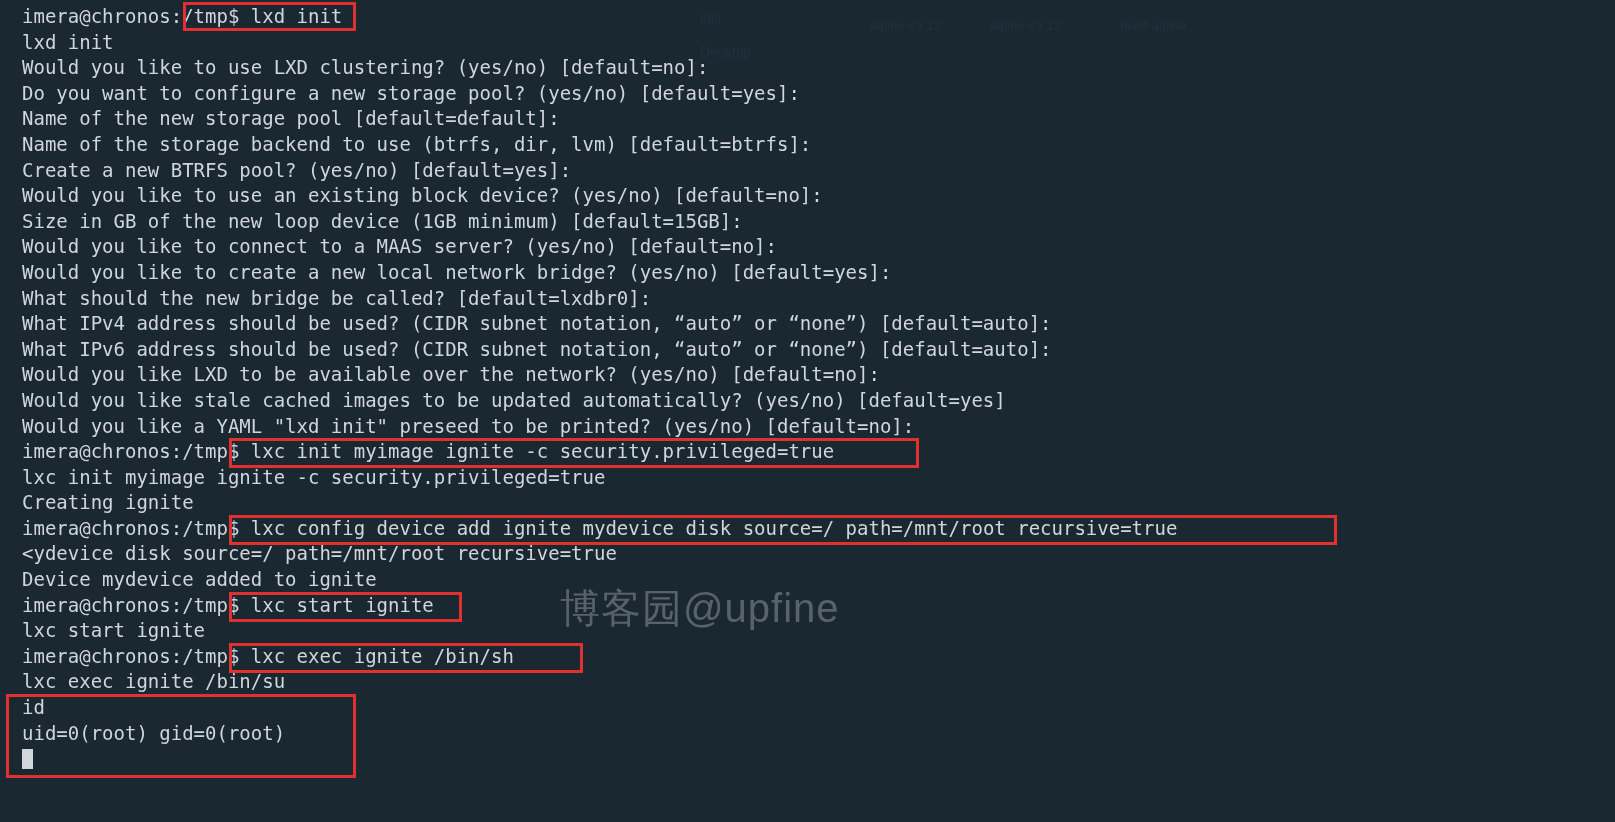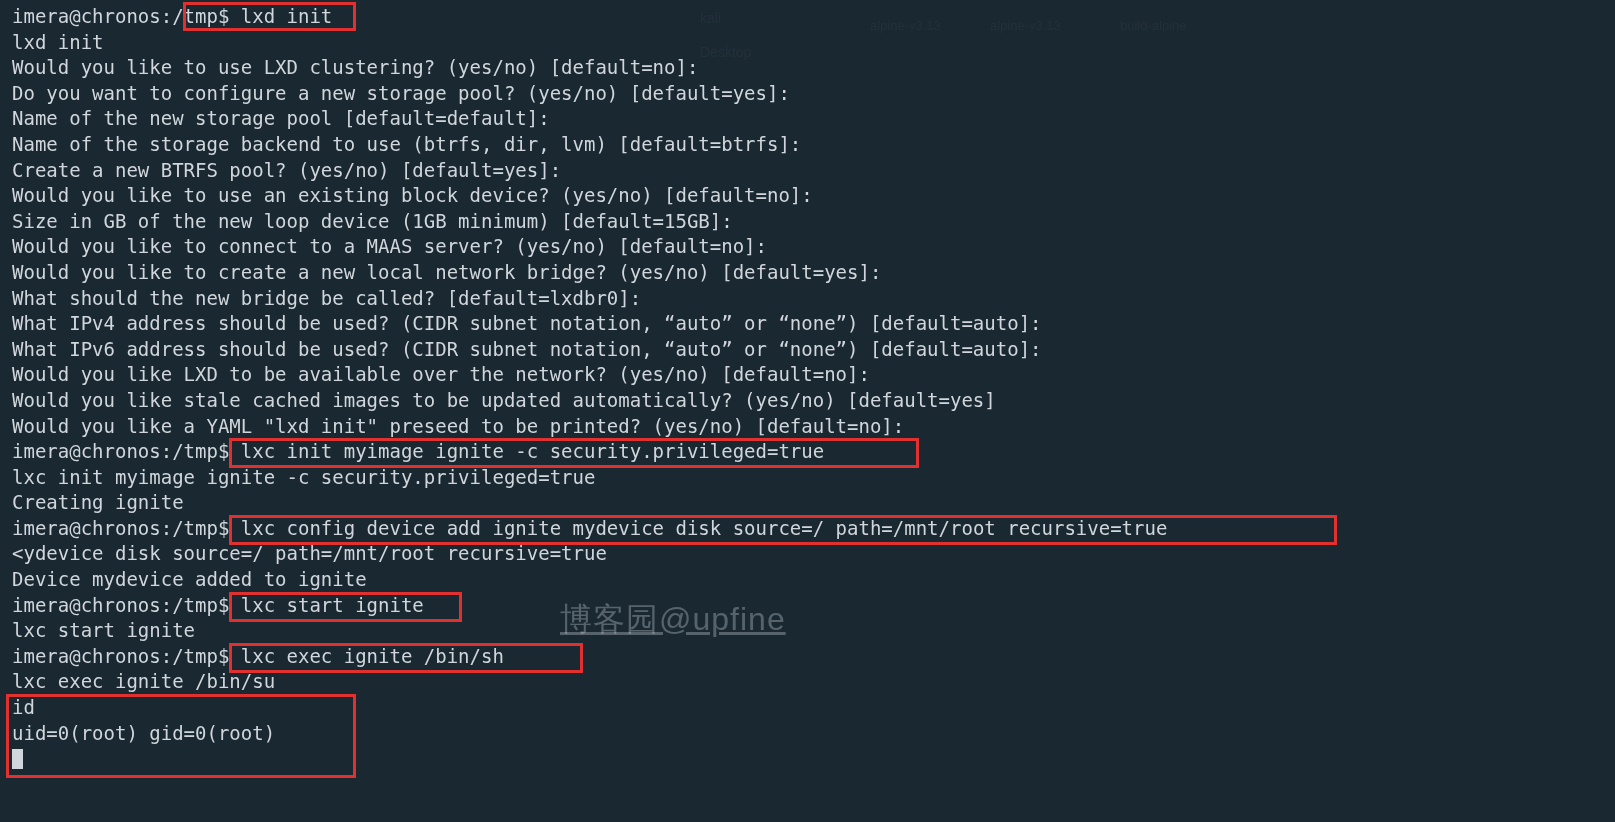--- a/index.html
+++ b/index.html
@@ -1,46 +1,45 @@
 <!DOCTYPE html>
 <html><head>
 <meta charset="utf-8">
 <style>
   html,body{margin:0;padding:0;background:#1a2832;width:1615px;height:822px;overflow:hidden;}
   .terminal{
     font-family:"DejaVu Sans Mono","Menlo","Consolas",monospace;
     font-size:19px;
     line-height:25.6px;
     color:#d0d6db;
-    padding:4px 12px;
+    padding:4px 22px;
     white-space:pre;
     position:relative;
   }
   .line{display:block;position:relative;height:25.6px;}
   .prompt{color:#d0d6db;}
   .hl{
     border:3px solid #e03030;
     position:absolute;
     pointer-events:none;
     box-sizing:border-box;
   }
   .cursor{
     display:inline-block;width:11px;height:20px;background:#d0d6db;
     vertical-align:text-bottom;margin-top:2px;
   }
   .watermark{
     position:absolute;
-    left:560px;top:598px;
+    left:560px;top:581px;
     font-family:"PingFang SC","Microsoft YaHei",sans-serif;
-    font-size:32px;
+    font-size:40px;
     color:rgba(200,210,215,0.35);
     font-weight:400;
     letter-spacing:1px;
     pointer-events:none;
-    text-decoration:underline;
   }
   
   .ghost{
     position:absolute;
     color:rgba(180,190,200,0.06);
     font-family:sans-serif;
     pointer-events:none;
   }
 </style>
 </head>

